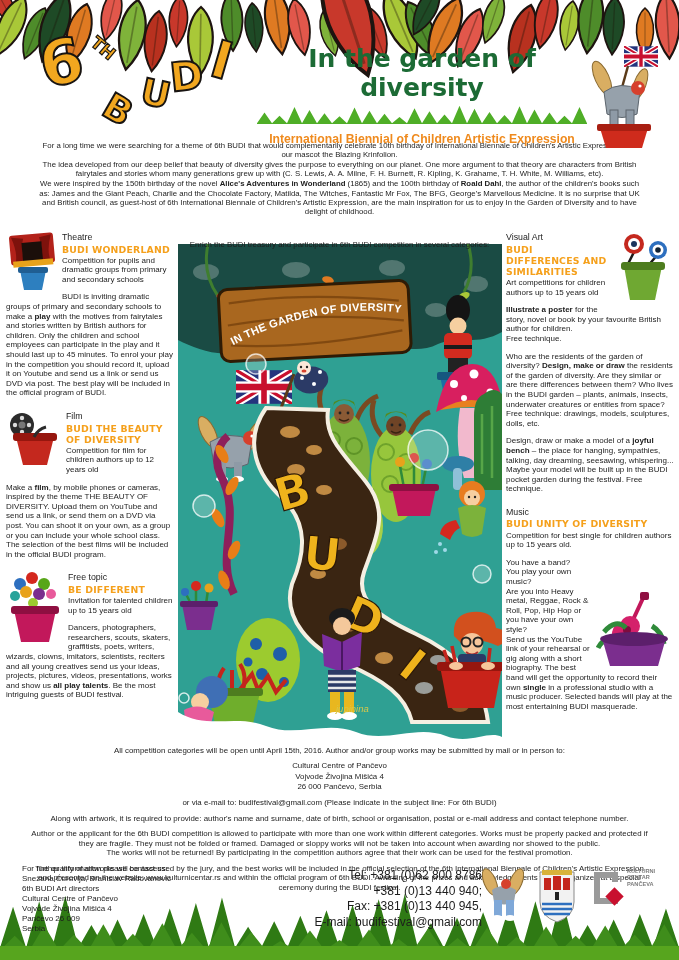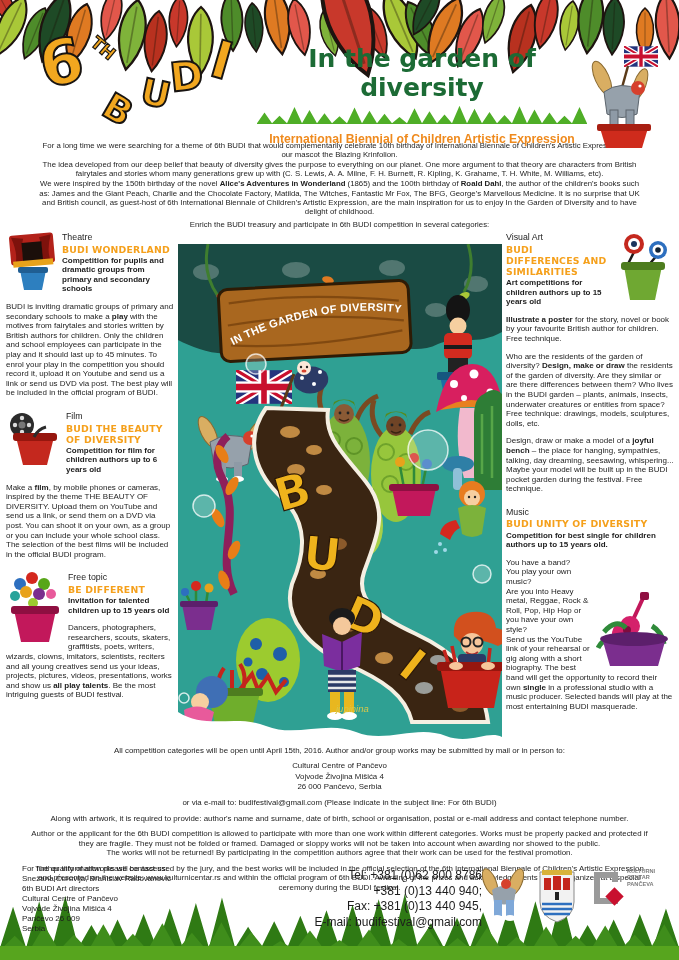--- a/index.html
+++ b/index.html
@@ -18,30 +18,30 @@
   .l-i {left:212px;top:34px;font-size:52px;transform:rotate(16deg)}
   .subtitle-wrap{position:absolute;left:252px;top:44px;width:340px;text-align:center;z-index:3}
   .subtitle{font-family:"DejaVu Sans",sans-serif;font-weight:bold;font-size:25px;color:#1C6B35;letter-spacing:0}
   #subtitle-grass{width:330px;height:20px;background:#4FAE27;margin:2px auto 0}
   .tagline{margin-top:8px;font-weight:bold;font-size:12.2px;color:#EF8A1D}
   .hdr-mascot{position:absolute;left:588px;top:44px;z-index:3}
   
   .intro{position:absolute;left:36px;top:141px;width:607px;text-align:center;
          font-size:7.8px;line-height:1.17;z-index:2}
   .intro p{margin:0 0 1px}
-  .intro .call{margin-top:4px}
+  .intro .call{margin-top:24px}
   
   .col{position:absolute;top:232px;width:168px;font-size:8px;line-height:1.2;z-index:2}
   .col-left{left:6px;}
   .col-right{left:506px;text-align:left}
   .cat{margin-bottom:13px}
   .cat .kind{font-size:8.8px;margin:0}
   .cat .name{font-family:"DejaVu Sans",sans-serif;font-weight:bold;font-size:9.3px;color:#F5A01B;
              margin:1px 0 1px;letter-spacing:.2px}
-  .cat .summary{font-weight:bold;margin:0 0 8px}
+  .cat .summary{font-weight:normal;margin:0 0 8px}
   .cat .body{margin:0 0 8px}
   .float-r{float:right;margin:0 0 2px 4px}
   .float-l{float:left;margin:0 4px 2px 0}
   
   .illo-wrap{position:absolute;left:178px;top:244px;width:324px;height:508px;z-index:1}
   
   .submission{position:absolute;left:28px;top:746px;width:623px;text-align:center;
               font-size:7.9px;line-height:1.2;z-index:2}
   .submission p{margin:0 0 6px}
   .submission .addr{margin:0 0 6px;line-height:1.3}
@@ -183,21 +183,21 @@
             <circle cx="23" cy="14" r="2.2" fill="#ddd"></circle>
           <circle cx="16" cy="21" r="2.2" fill="#ddd"></circle>
             <circle cx="9" cy="14" r="2.2" fill="#ddd"></circle>
           <path d="M10,26 h38 l-7,28 h-24 Z" fill="#C4281E"></path>
           <rect x="7" y="22" width="44" height="8" rx="3" fill="#96160E"></rect>
           <path d="M28,26 q4,-8 12,-10" stroke="#2b2b2b" stroke-width="3" fill="none"></path>
         </svg>
       </span>
       <p class="kind">Film</p>
       <p class="name">BUDI THE BEAUTY OF DIVERSITY</p>
-      <p class="summary">Competition for film for children authors up to 6 years old</p>
+      <p class="summary">Competition for film for children authors up to 12 years old</p>
       <p class="body">Make a <b>film</b>, by mobile phones or cameras, inspired by the theme THE BEAUTY OF DIVERSITY. Upload them on YouTube and send us a link, or send them on a DVD via post. You can shoot it on your own, as a group or you can include your whole school class. The selection of the best films will be included in the official BUDI program.</p>
     </div>
     <div class="cat">
       <span class="float-l">
         <svg width="58" height="74" viewBox="0 0 58 74">
           <g>
             <circle cx="14" cy="12" r="6" fill="#2D6FBF"></circle>
               <circle cx="26" cy="6" r="6" fill="#D4281E"></circle>
             <circle cx="38" cy="12" r="6" fill="#58A618"></circle>
               <circle cx="20" cy="20" r="6" fill="#E8A21B"></circle>

